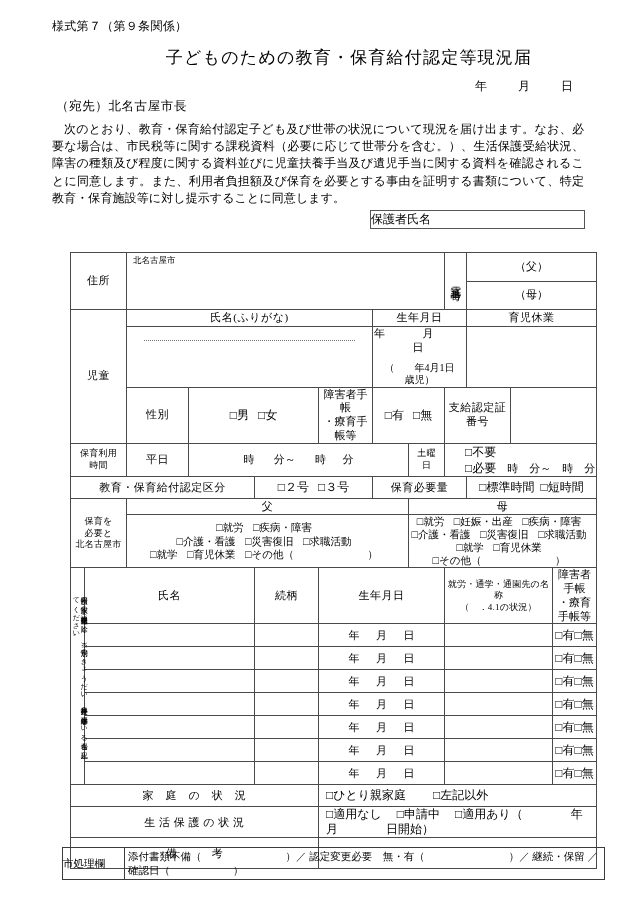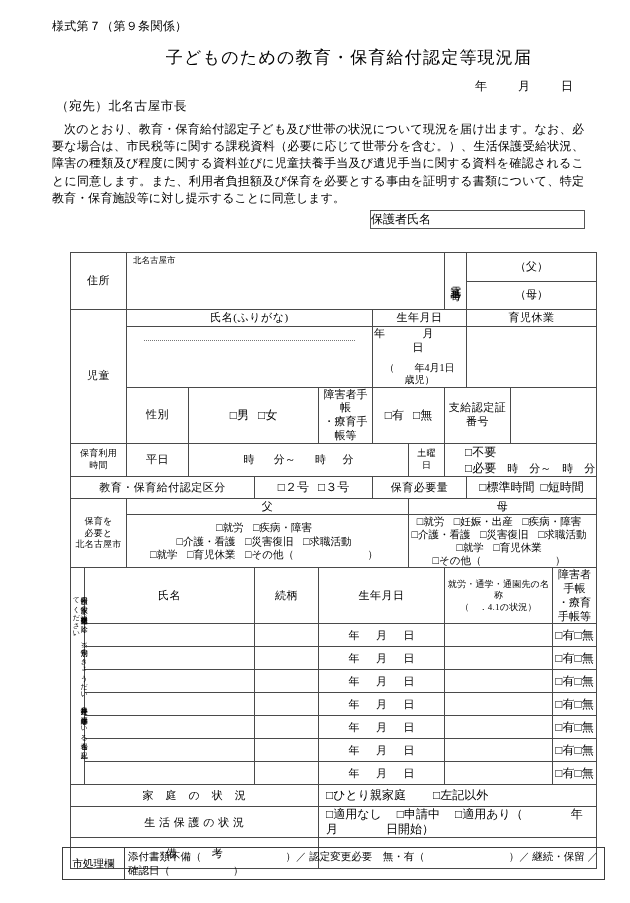--- a/index.html
+++ b/index.html
@@ -161,21 +161,21 @@
     left: 62px;
     top: 847px;
     width: 542px;
     border-collapse: collapse;
     table-layout: fixed;
     font-size: 10.5px;
   }
   .proc-table td {
     border: 1px solid #3c3c3c;
     padding: 2px 0;
-    text-align: center;
+    text-align: left;
     line-height: 1.3;
   }
   .proc-table td.left { text-align: left; padding-left: 3px; }
 </style>
 </head>
 <body>
 
 <div class="page">
 
   <div class="form-no">様式第７（第９条関係）</div>

